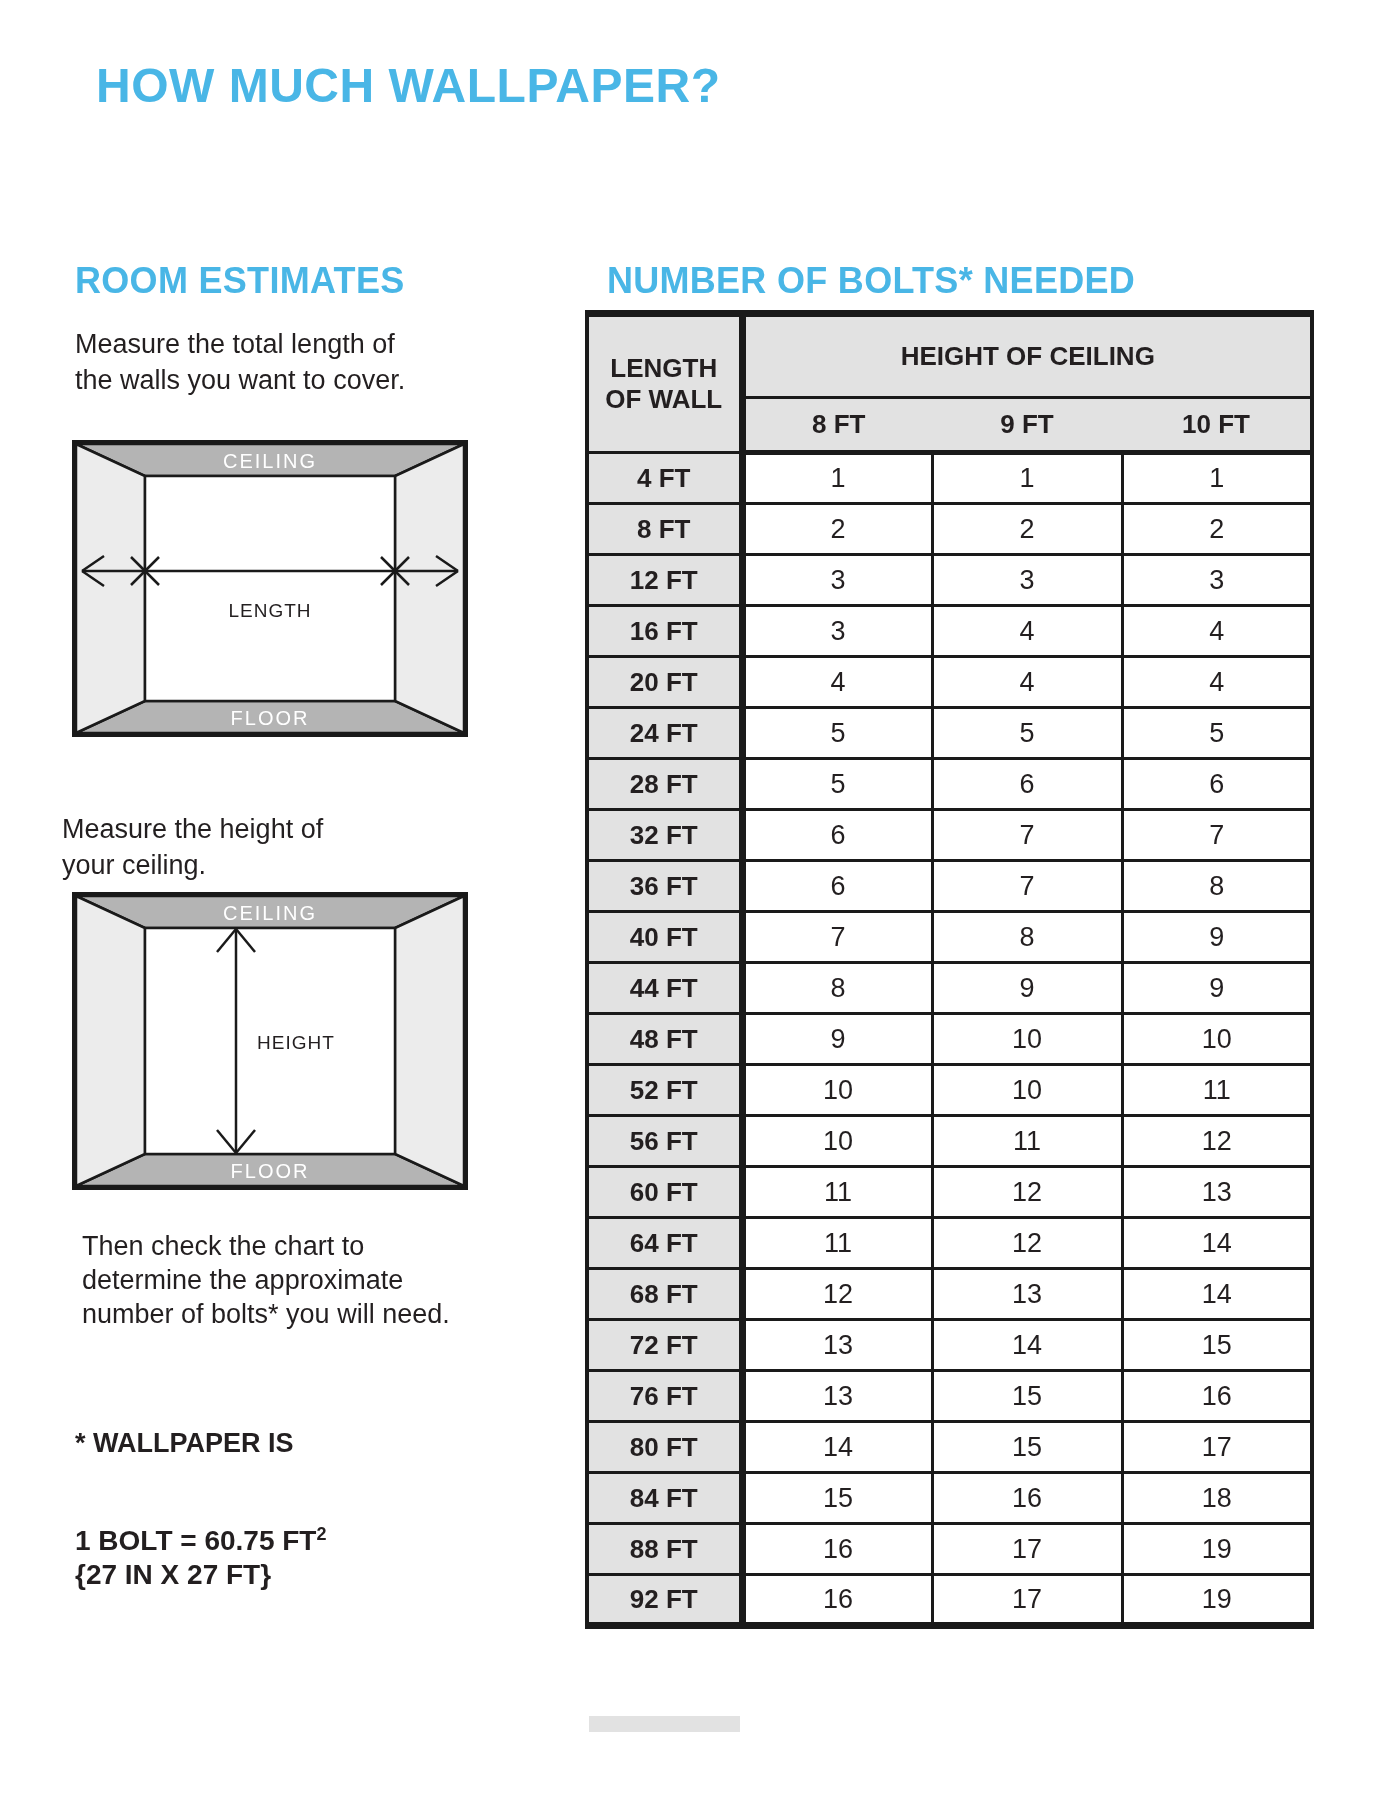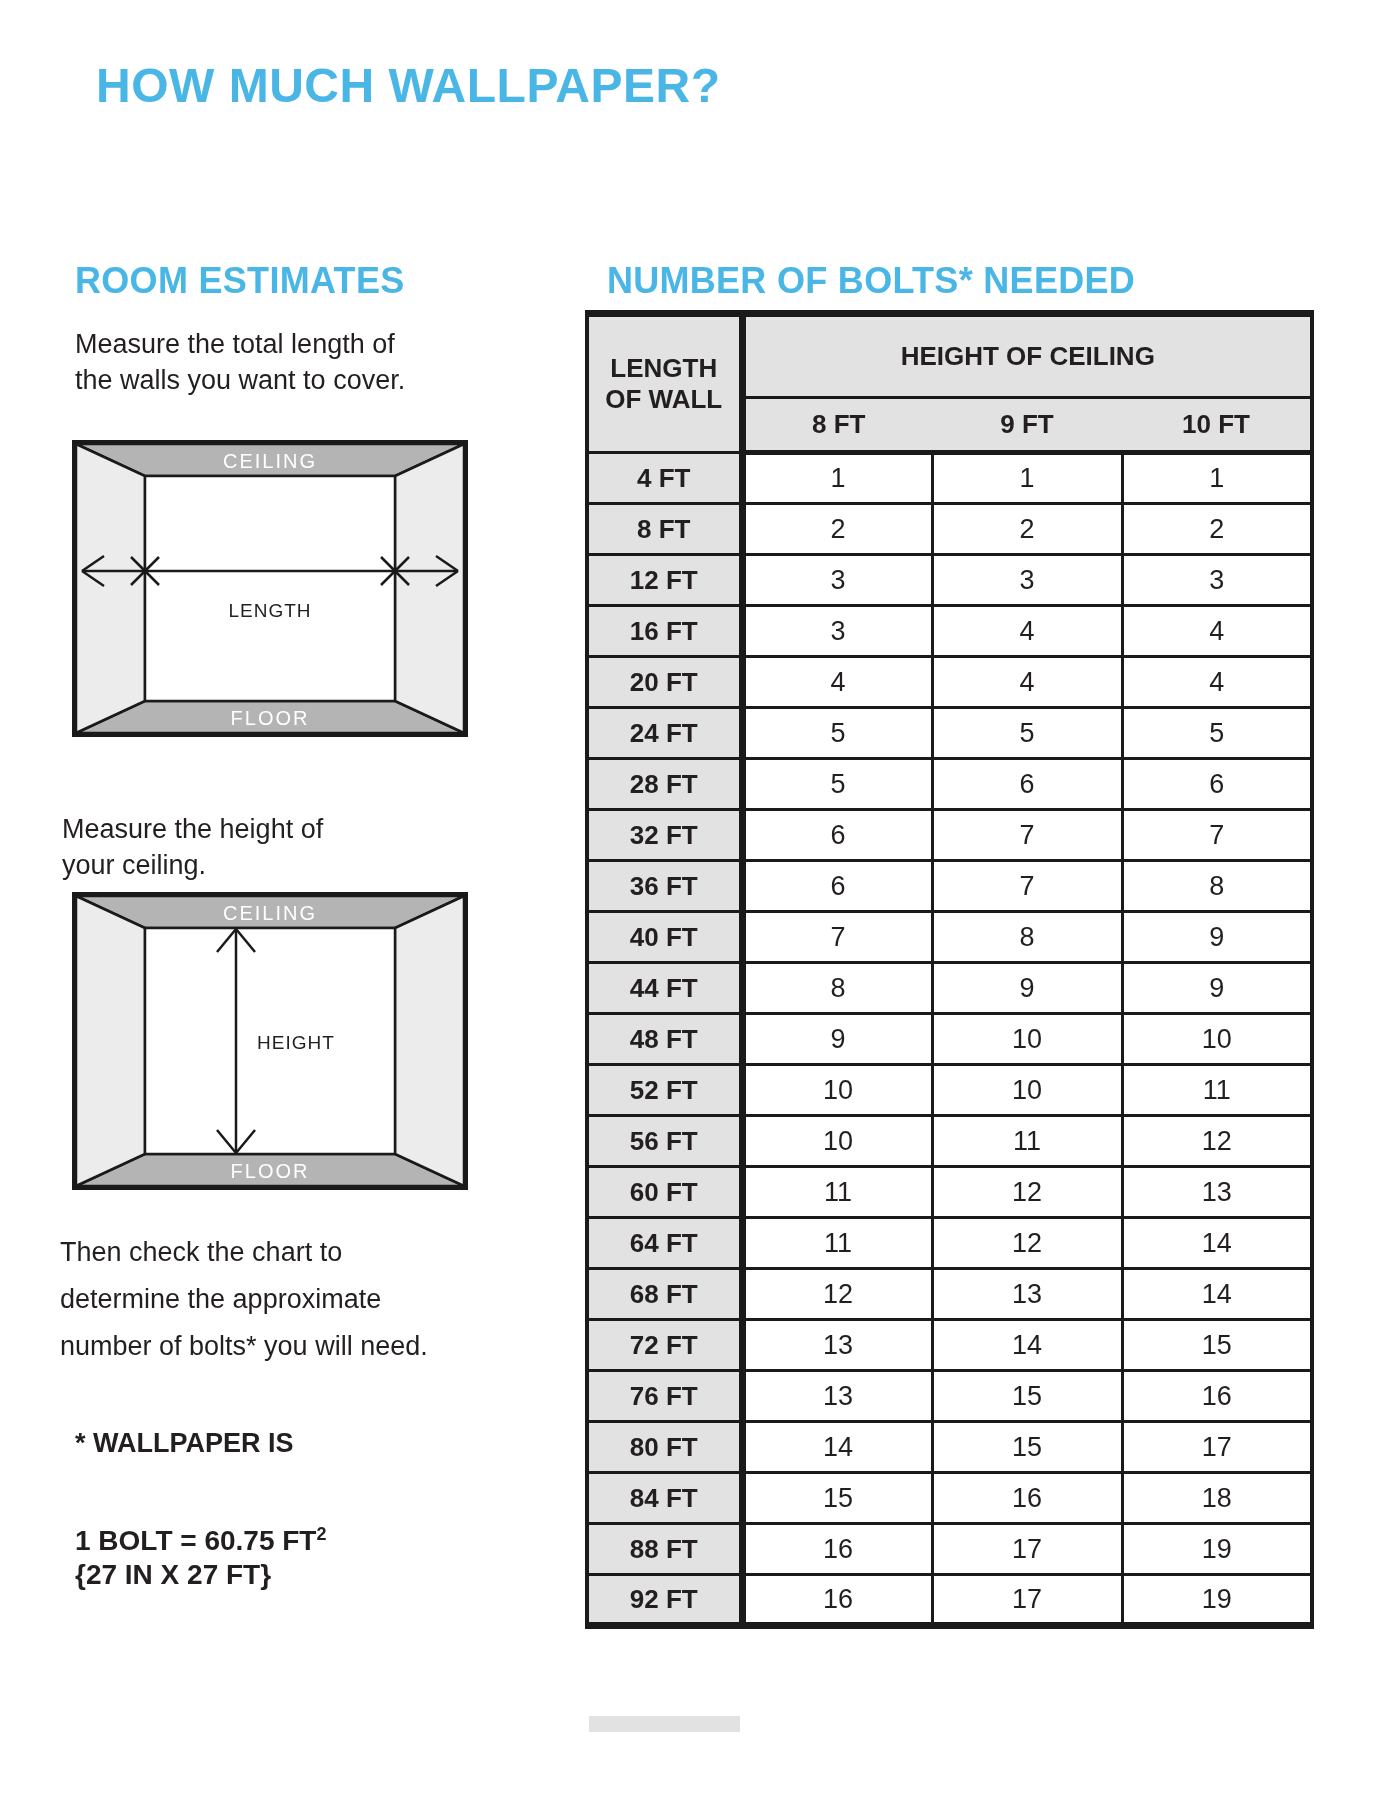--- a/index.html
+++ b/index.html
@@ -14,21 +14,21 @@
 
   #page-title { left:72px; top:58px; font-size:48px; font-weight:700; color:var(--accent); letter-spacing:0.5px;margin-left:24px; }
 
   .section-heading { font-size:36px; font-weight:700; color:var(--accent); letter-spacing:0.3px; }
   #room-estimates-heading { left:75px; top:260px; }
   #bolts-heading { left:565px; top:260px; width:612px; text-align:center; }
 
   .para { font-size:27px; line-height:36px; white-space:pre-line; }
   #para-length { left:75px; top:326px; }
   #para-height { left:62px; top:779px;margin-top:32px; }
-  #para-chart  { left:60px; top:1229px; line-height:47px; }
+  #para-chart  { left:82px; top:1229px; line-height:34px; }
 
   #footnote { left:75px; top:1426px; font-size:27px; font-weight:700; line-height:35px; }
   #footnote .indent { padding-left:24px; }
 
   #bolt-equation { left:75px; top:1525px; font-size:28px; font-weight:700; }
   #bolt-equation sup { font-size:18px; vertical-align:super; line-height:0; }
   #bolt-dimensions { left:75px; top:1559px; font-size:28px; font-weight:700;text-align:center; }
 
   #diagram-length { left:72px; top:440px; }
   #diagram-height { left:72px; top:892px; }

